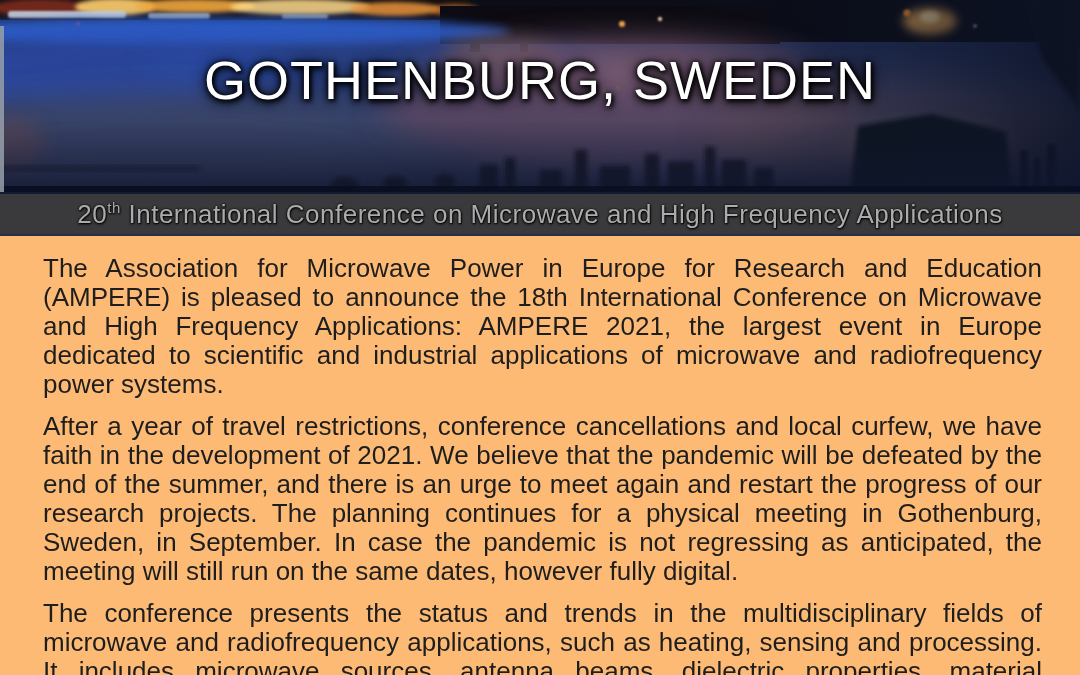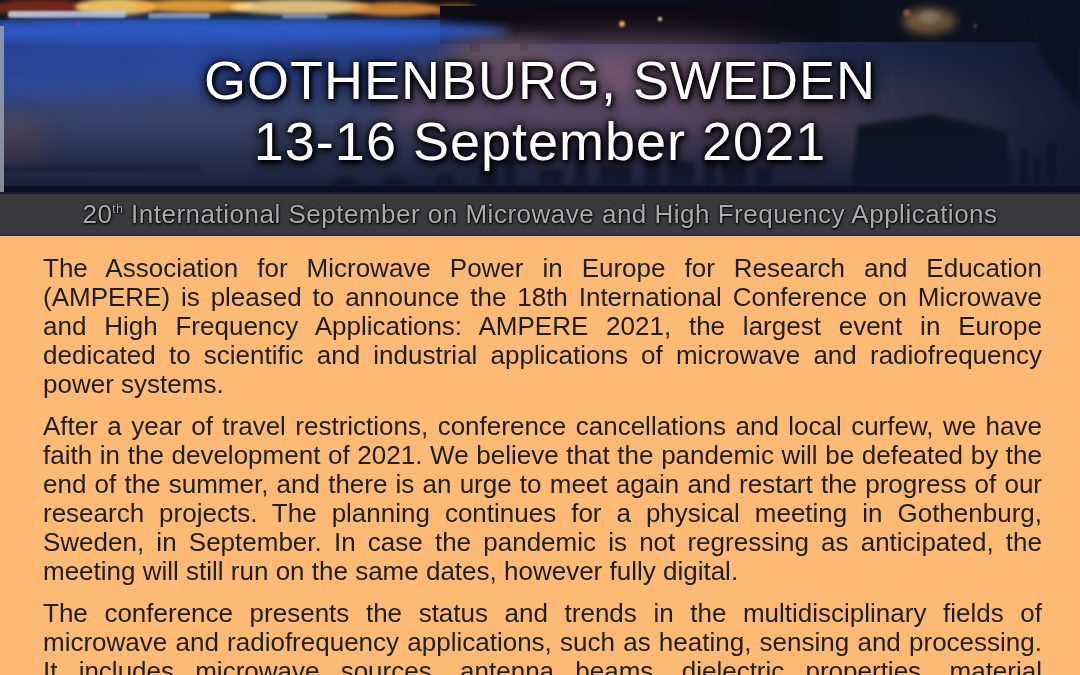--- a/index.html
+++ b/index.html
@@ -48,21 +48,21 @@
   }
   .subtitle-text {
     color: #ababab;
     font-size: 26px;
     font-weight: 300;
     letter-spacing: 0.5px;
     text-shadow: 0 1px 3px rgba(0,0,0,0.9), 0 0 2px #000, 1px 1px 1px #1a1a1a;
     white-space: nowrap;
   }
   .subtitle-text sup {
-    font-size: 12px;
+    font-size: 15px;
     vertical-align: super;
     line-height: 0;
   }
 
   
   .content {
     padding: 18px 38px 0 43px;
     color: #1e1e1e;
     font-size: 26px;
     line-height: 29px;
@@ -178,26 +178,25 @@
       <rect x="0" y="166" width="200" height="5" fill="#0b0f1e" opacity="0.5" filter="url(#b2)"></rect>
       <rect x="0" y="0" width="1080" height="192" fill="url(#rightDark)"></rect>
       <rect x="0" y="120" width="1080" height="72" fill="url(#bottomDark)"></rect>
       <rect x="0" y="186" width="1080" height="6" fill="#0a0f22" opacity="0.95"></rect>
 
       <rect x="0" y="26" width="4" height="166" fill="#98a0aa" opacity="0.85"></rect>
     </svg>
 
     <div class="hero-text">
       <div class="hero-line">GOTHENBURG, SWEDEN</div>
-      <div class="hero-line">13-16 September 2021</div>
     </div>
   </div>
 
   <div class="subtitle-bar">
-    <span class="subtitle-text"><span>20</span><sup>th</sup><span> International September on Microwave and High Frequency Applications</span></span>
+    <span class="subtitle-text"><span>20</span><sup>th</sup><span> International Conference on Microwave and High Frequency Applications</span></span>
   </div>
 
   <div class="content">
     <p>The Association for Microwave Power in Europe for Research and Education (AMPERE) is pleased to announce the 18th International Conference on Microwave and High Frequency Applications: AMPERE 2021, the largest event in Europe dedicated to scientific and industrial applications of microwave and radiofrequency power systems.</p>
     <p>After a year of travel restrictions, conference cancellations and local curfew, we have faith in the development of 2021. We believe that the pandemic will be defeated by the end of the summer, and there is an urge to meet again and restart the progress of our research projects. The planning continues for a physical meeting in Gothenburg, Sweden, in September. In case the pandemic is not regressing as anticipated, the meeting will still run on the same dates, however fully digital.</p>
     <p>The conference presents the status and trends in the multidisciplinary fields of microwave and radiofrequency applications, such as heating, sensing and processing. It includes microwave sources, antenna beams, dielectric properties, material processing, modelling, and high-power systems and technologies. The 18th AMPERE conference will also highlight topics of medtech and metrology.</p>
   </div>
 
 </div>
 

